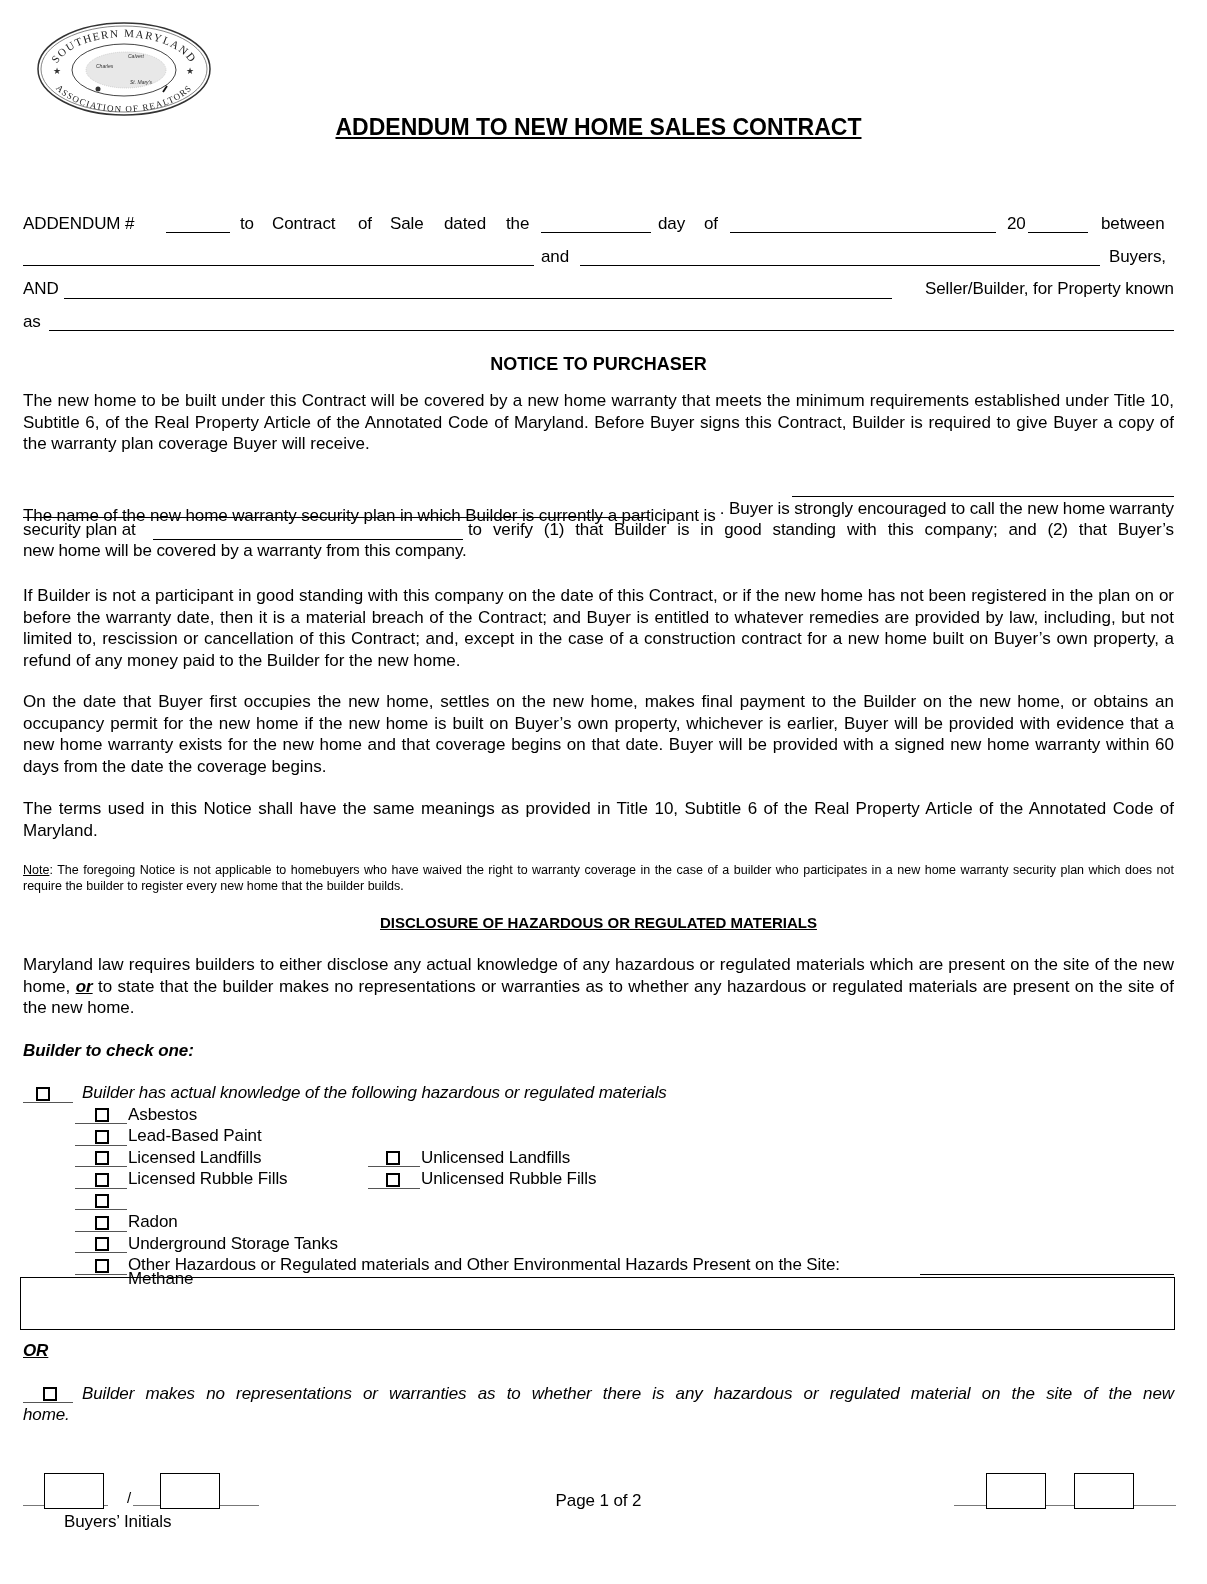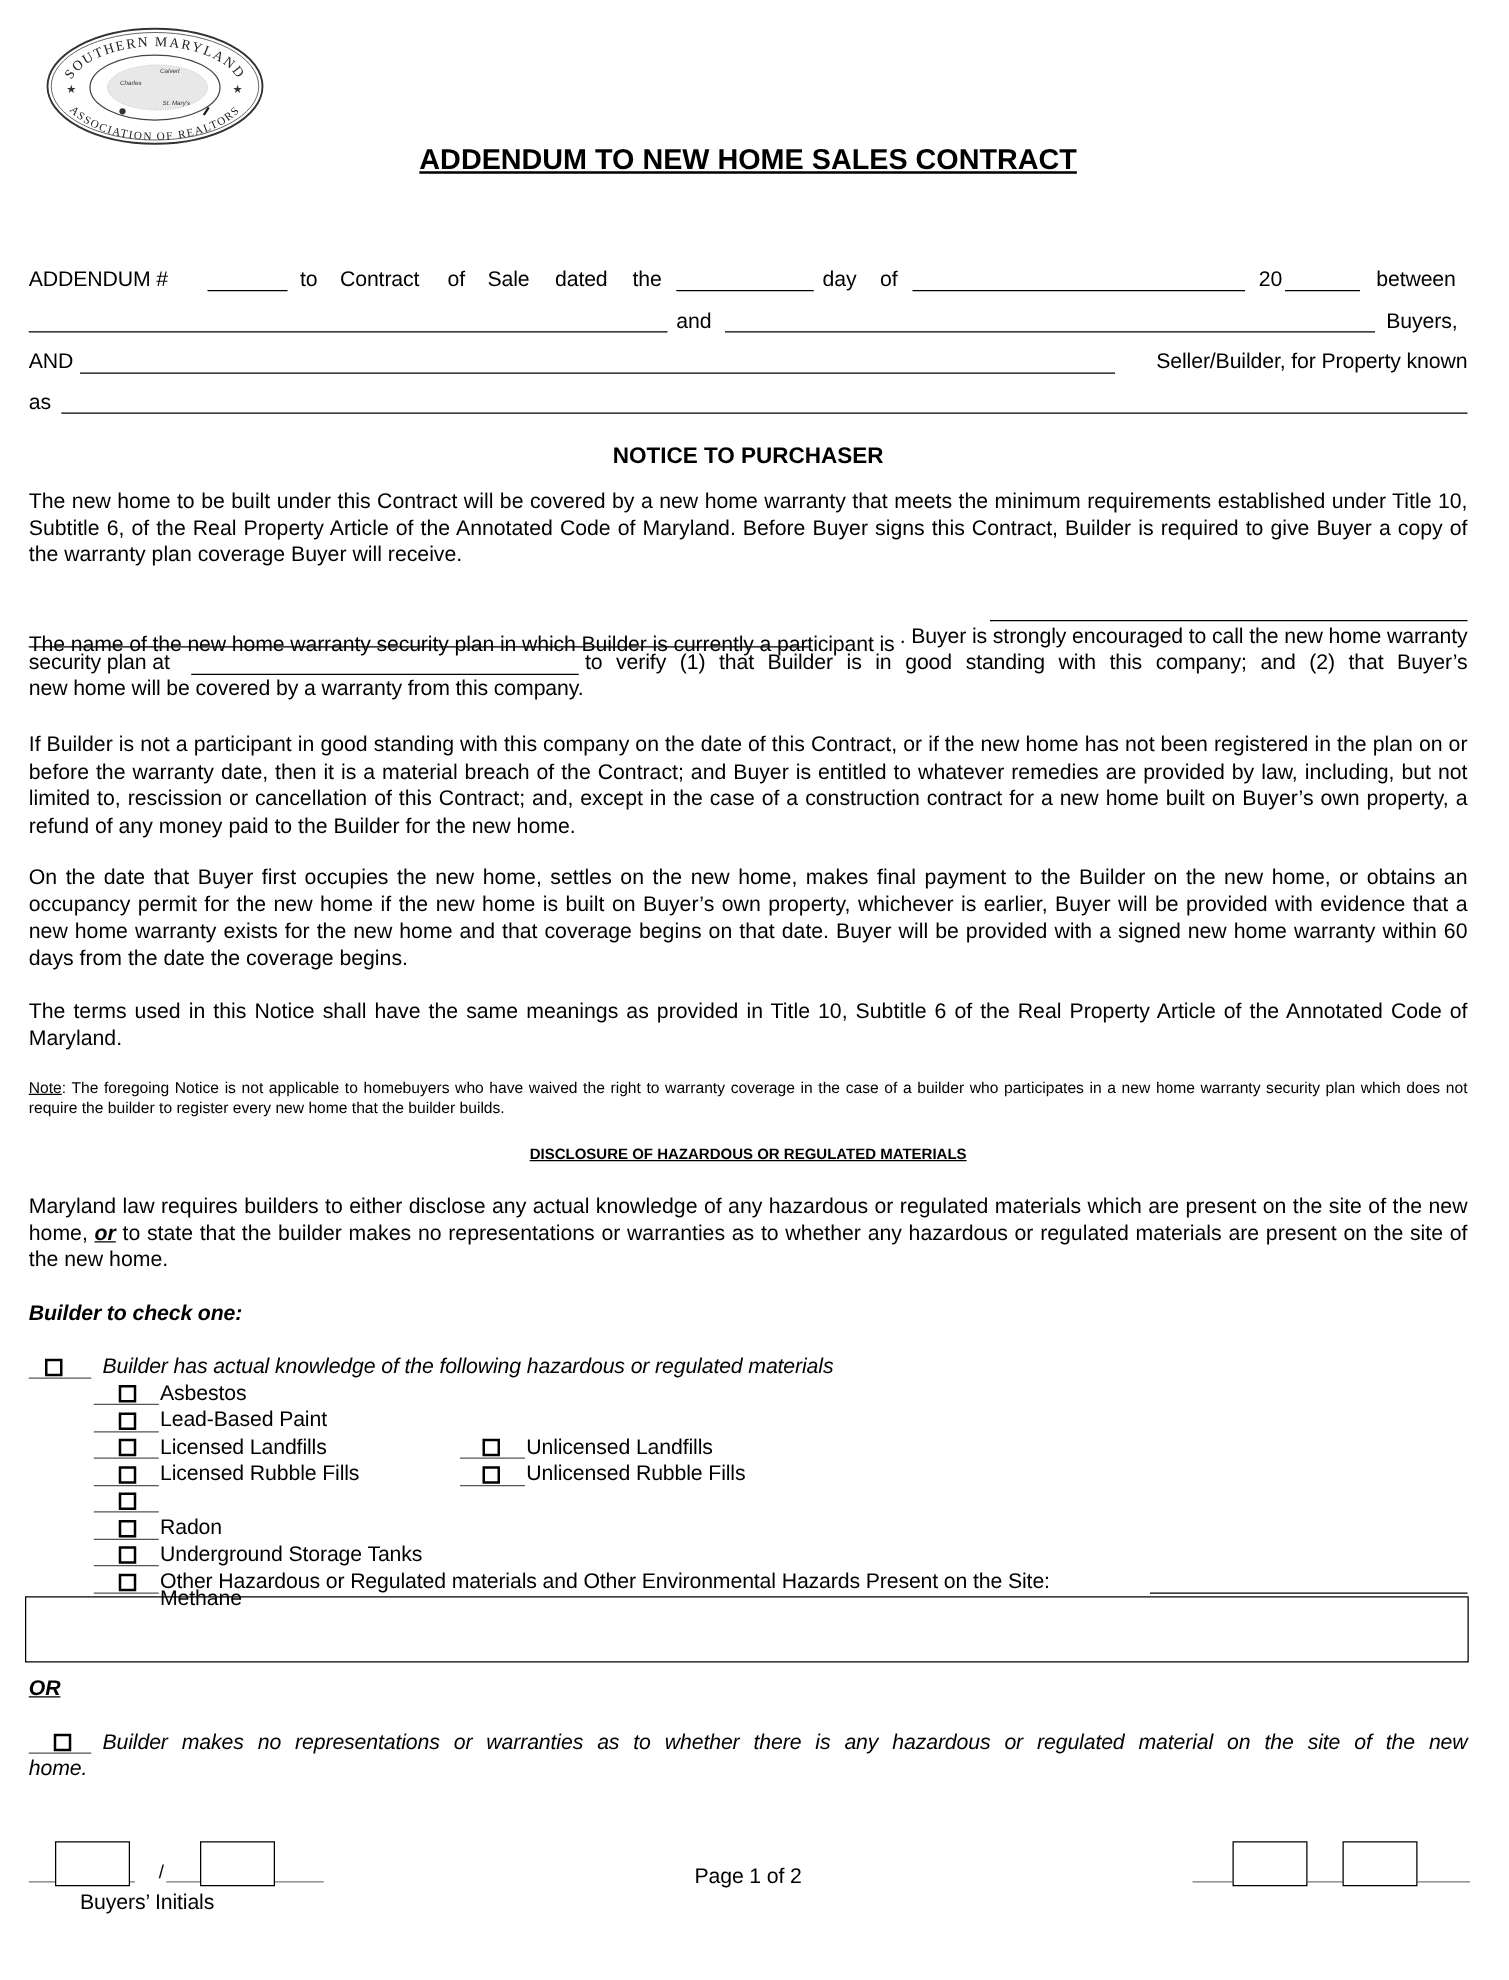--- a/index.html
+++ b/index.html
@@ -87,21 +87,21 @@
 <div class="uline" style="left:153px;top:539px;width:310px;"></div>
 <span class="t" style="left:468px;top:519px;width:706px;text-align:justify;text-align-last:justify;">to verify (1) that Builder is in good standing with this company; and (2) that Buyer’s</span>
 <span class="t" style="left:23px;top:540px;">new home will be covered by a warranty from this company.</span>
 
 <div class="para" style="top:585px;">If Builder is not a participant in good standing with this company on the date of this Contract, or if the new home has not been registered in the plan on or before the warranty date, then it is a material breach of the Contract; and Buyer is entitled to whatever remedies are provided by law, including, but not limited to, rescission or cancellation of this Contract; and, except in the case of a construction contract for a new home built on Buyer’s own property, a refund of any money paid to the Builder for the new home.</div>
 <div class="para" style="top:691px;">On the date that Buyer first occupies the new home, settles on the new home, makes final payment to the Builder on the new home, or obtains an occupancy permit for the new home if the new home is built on Buyer’s own property, whichever is earlier, Buyer will be provided with evidence that a new home warranty exists for the new home and that coverage begins on that date.  Buyer will be provided with a signed new home warranty within 60 days from the date the coverage begins.</div>
 <div class="para" style="top:798px;">The terms used in this Notice shall have the same meanings as provided in Title 10, Subtitle 6 of the Real Property Article of the Annotated Code of Maryland.</div>
 
 <div class="para" style="top:862px;font-size:12.5px;line-height:16px;"><span style="text-decoration:underline;">Note</span><span>:  The foregoing Notice is not applicable to homebuyers who have waived the right to warranty coverage in the case of a builder who participates in a new home warranty security plan which does not require the builder to register every new home that the builder builds.</span></div>
 
-<div class="abs center" style="left:0;top:914px;width:1197px;font-size:12px;font-weight:bold;text-decoration:underline;line-height:18px;text-align:center;">DISCLOSURE OF HAZARDOUS OR REGULATED MATERIALS</div>
+<div class="abs center" style="left:0;top:914px;width:1197px;font-size:15px;font-weight:bold;text-decoration:underline;line-height:18px;text-align:center;">DISCLOSURE OF HAZARDOUS OR REGULATED MATERIALS</div>
 
 <div class="para" style="top:954px;"><span>Maryland law requires builders to either disclose any actual knowledge of any hazardous or regulated materials which are present on the site of the new home, </span><span style="font-weight:bold;font-style:italic;text-decoration:underline;">or</span><span> to state that the builder makes no representations or warranties as to whether any hazardous or regulated materials are present on the site of the new home.</span></div>
 
 <span class="t" style="left:23px;top:1040px;font-weight:bold;font-style:italic;">Builder to check one:</span>
 
 <div class="cbline" style="left:23px;top:1102px;width:50px;"></div>
 <span class="cb" style="left:36px;top:1087px;"></span>
 <span class="t" style="left:82px;top:1082px;font-style:italic;">Builder has actual knowledge of the following hazardous or regulated materials</span>
 
 <div>

